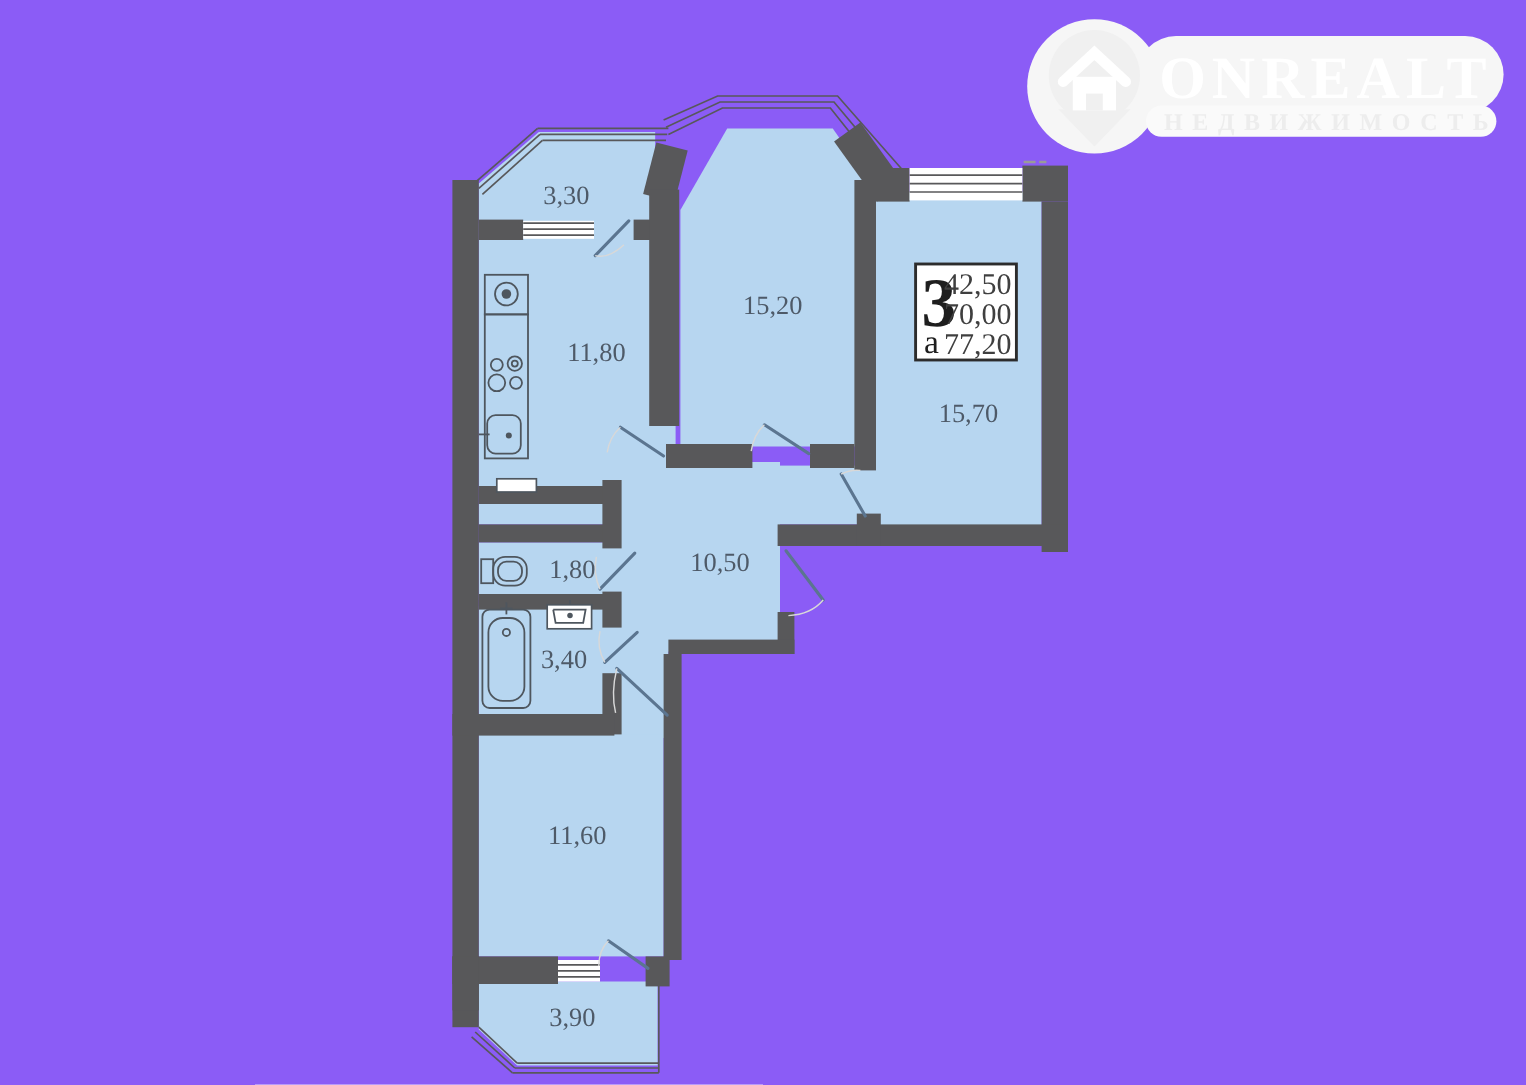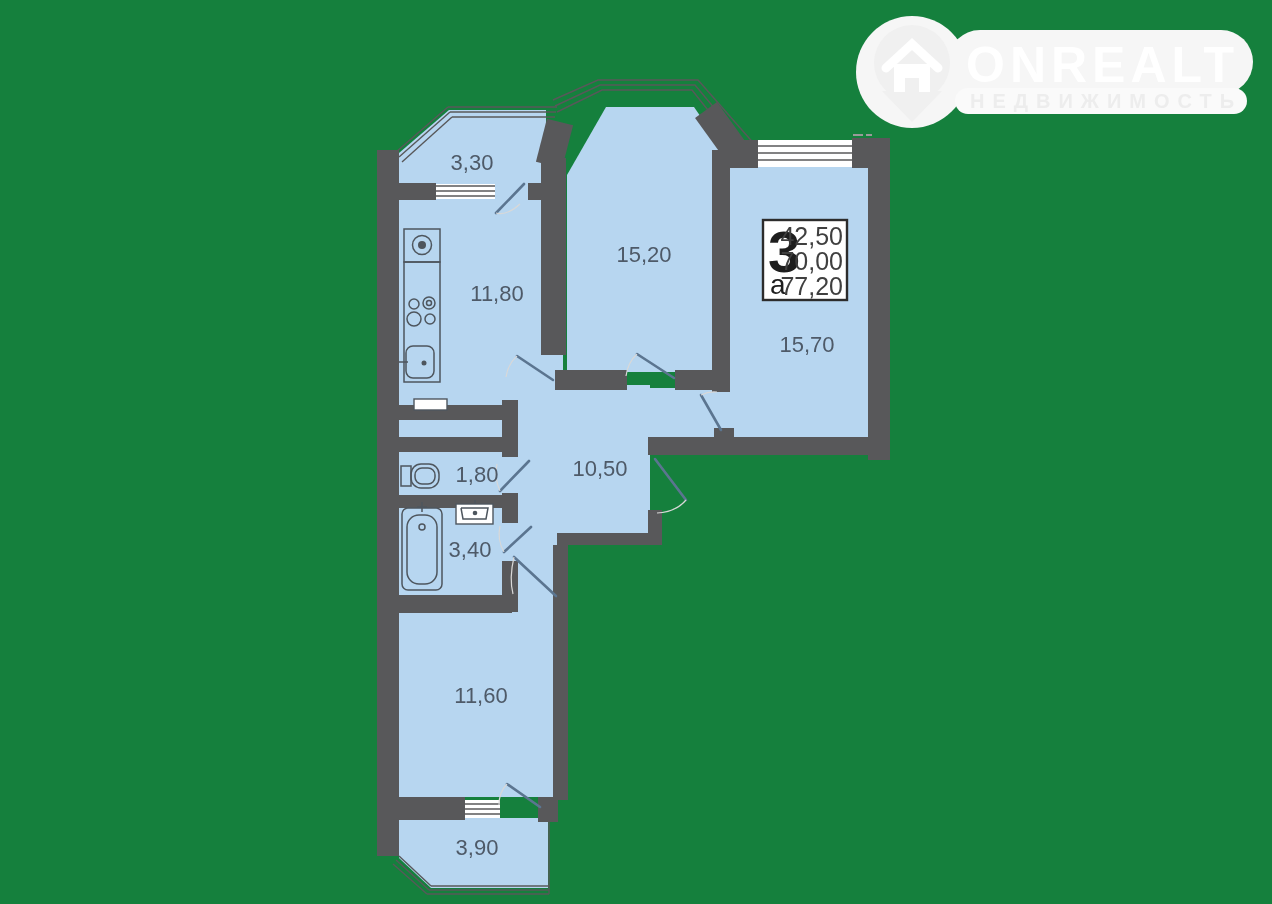--- a/index.html
+++ b/index.html
@@ -1,17 +1,17 @@
 <!DOCTYPE html>
 <html><head>
 <meta charset="utf-8">
 <style>
   html,body{margin:0;padding:0;background:#ffffff;}
-  .page{position:relative;width:1272px;height:904px;background:#15803d;overflow:hidden;
-        font-family:Liberation Sans, sans-serif;}
+  .page{position:relative;width:1272px;height:904px;background:#8b5cf6;overflow:hidden;
+        font-family:Liberation Serif, serif;}
   svg{display:block;}
   .wall{fill:#58585a;}
   .wallstroke{stroke:#58585a;fill:none;}
   .floor{fill:#b7d6f0;}
   .glz{stroke:#58585a;stroke-width:1.4;fill:none;}
   .win{fill:#ffffff;}
   .thin{fill:none;stroke:#4e565e;stroke-width:1.5;}
   .thinf{fill:#b7d6f0;stroke:#4e565e;stroke-width:1.5;}
   .whitef{fill:#ffffff;stroke:#4e565e;stroke-width:1.4;}
   .door{stroke:#5b7590;stroke-width:2.6;stroke-linecap:round;}

